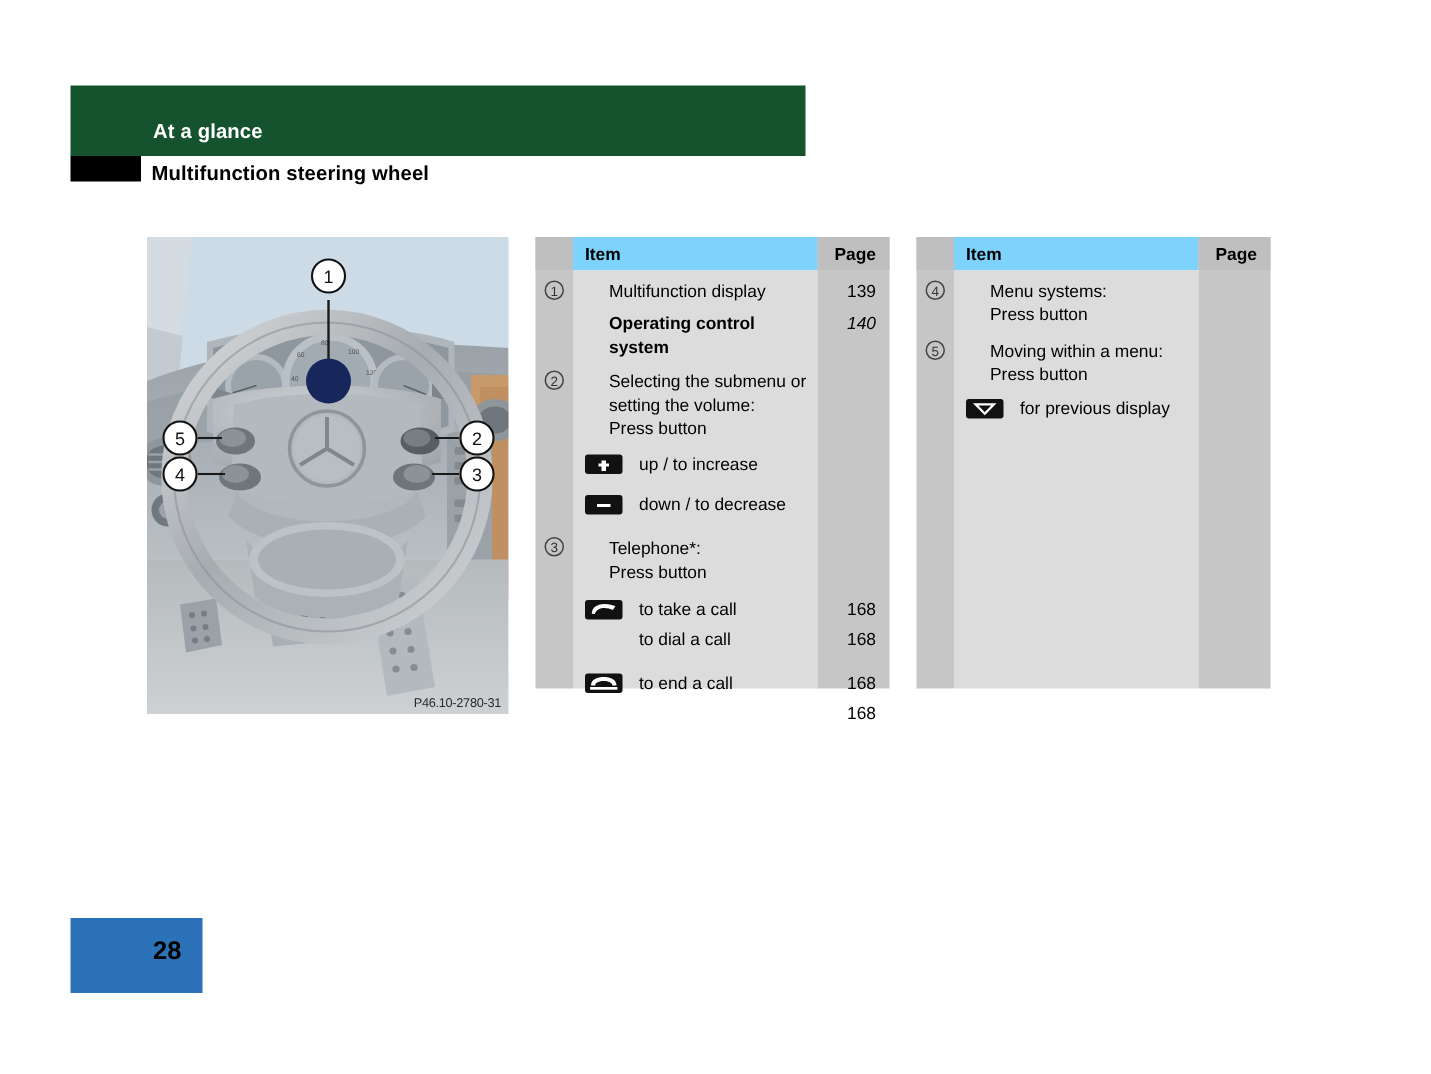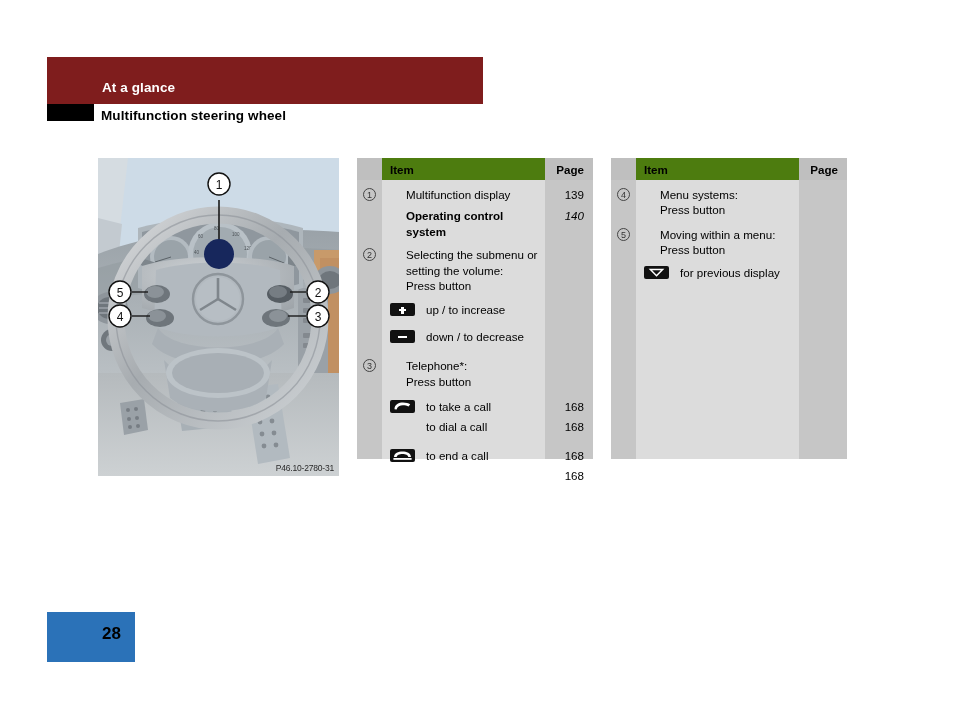--- a/index.html
+++ b/index.html
@@ -14,23 +14,23 @@
     position: relative;
     overflow: hidden;
     -webkit-font-smoothing: antialiased;
   }
 
   
   .header-bar {
     position: absolute;
     left: 47px;
     top: 57px;
-    width: 436px;
+    width: 490px;
     height: 47px;
-    background: #7f1d1d;
+    background: #14532d;
   }
   .header-bar-title {
     position: absolute;
     left: 55px;
     top: 23px;
     font-size: 13.5px;
     font-weight: bold;
     color: #ffffff;
     letter-spacing: .1px;
   }
@@ -82,21 +82,21 @@
     color: #000;
   }
   .tbl.left  { left: 357px; width: 236px; }
   .tbl.right { left: 611px; width: 236px; }
 
   .tbl .col-num  { position:absolute; left:0;   top:0; bottom:0; width:25px;  background:#c6c6c6; }
   .tbl .col-item { position:absolute; left:25px; top:0; bottom:0; right:48px; background:#dcdcdc; }
   .tbl .col-page { position:absolute; right:0;  top:0; bottom:0; width:48px;  background:#c6c6c6; }
 
   .tbl .hdr-num  { position:absolute; left:0;   top:0; width:25px;  height:22px; background:#bfbfbf; }
-  .tbl .hdr-item { position:absolute; left:25px; top:0; right:48px;  height:22px; background:#4d7c0f; }
+  .tbl .hdr-item { position:absolute; left:25px; top:0; right:48px;  height:22px; background:#7dd3fc; }
   .tbl .hdr-page { position:absolute; right:0;  top:0; width:48px;  height:22px; background:#bfbfbf; }
 
   .hdr-label {
     position: absolute;
     top: 5px;
     font-size: 11.6px;
     font-weight: bold;
     color: #000;
   }
   .hdr-item .hdr-label { left: 8px; }

